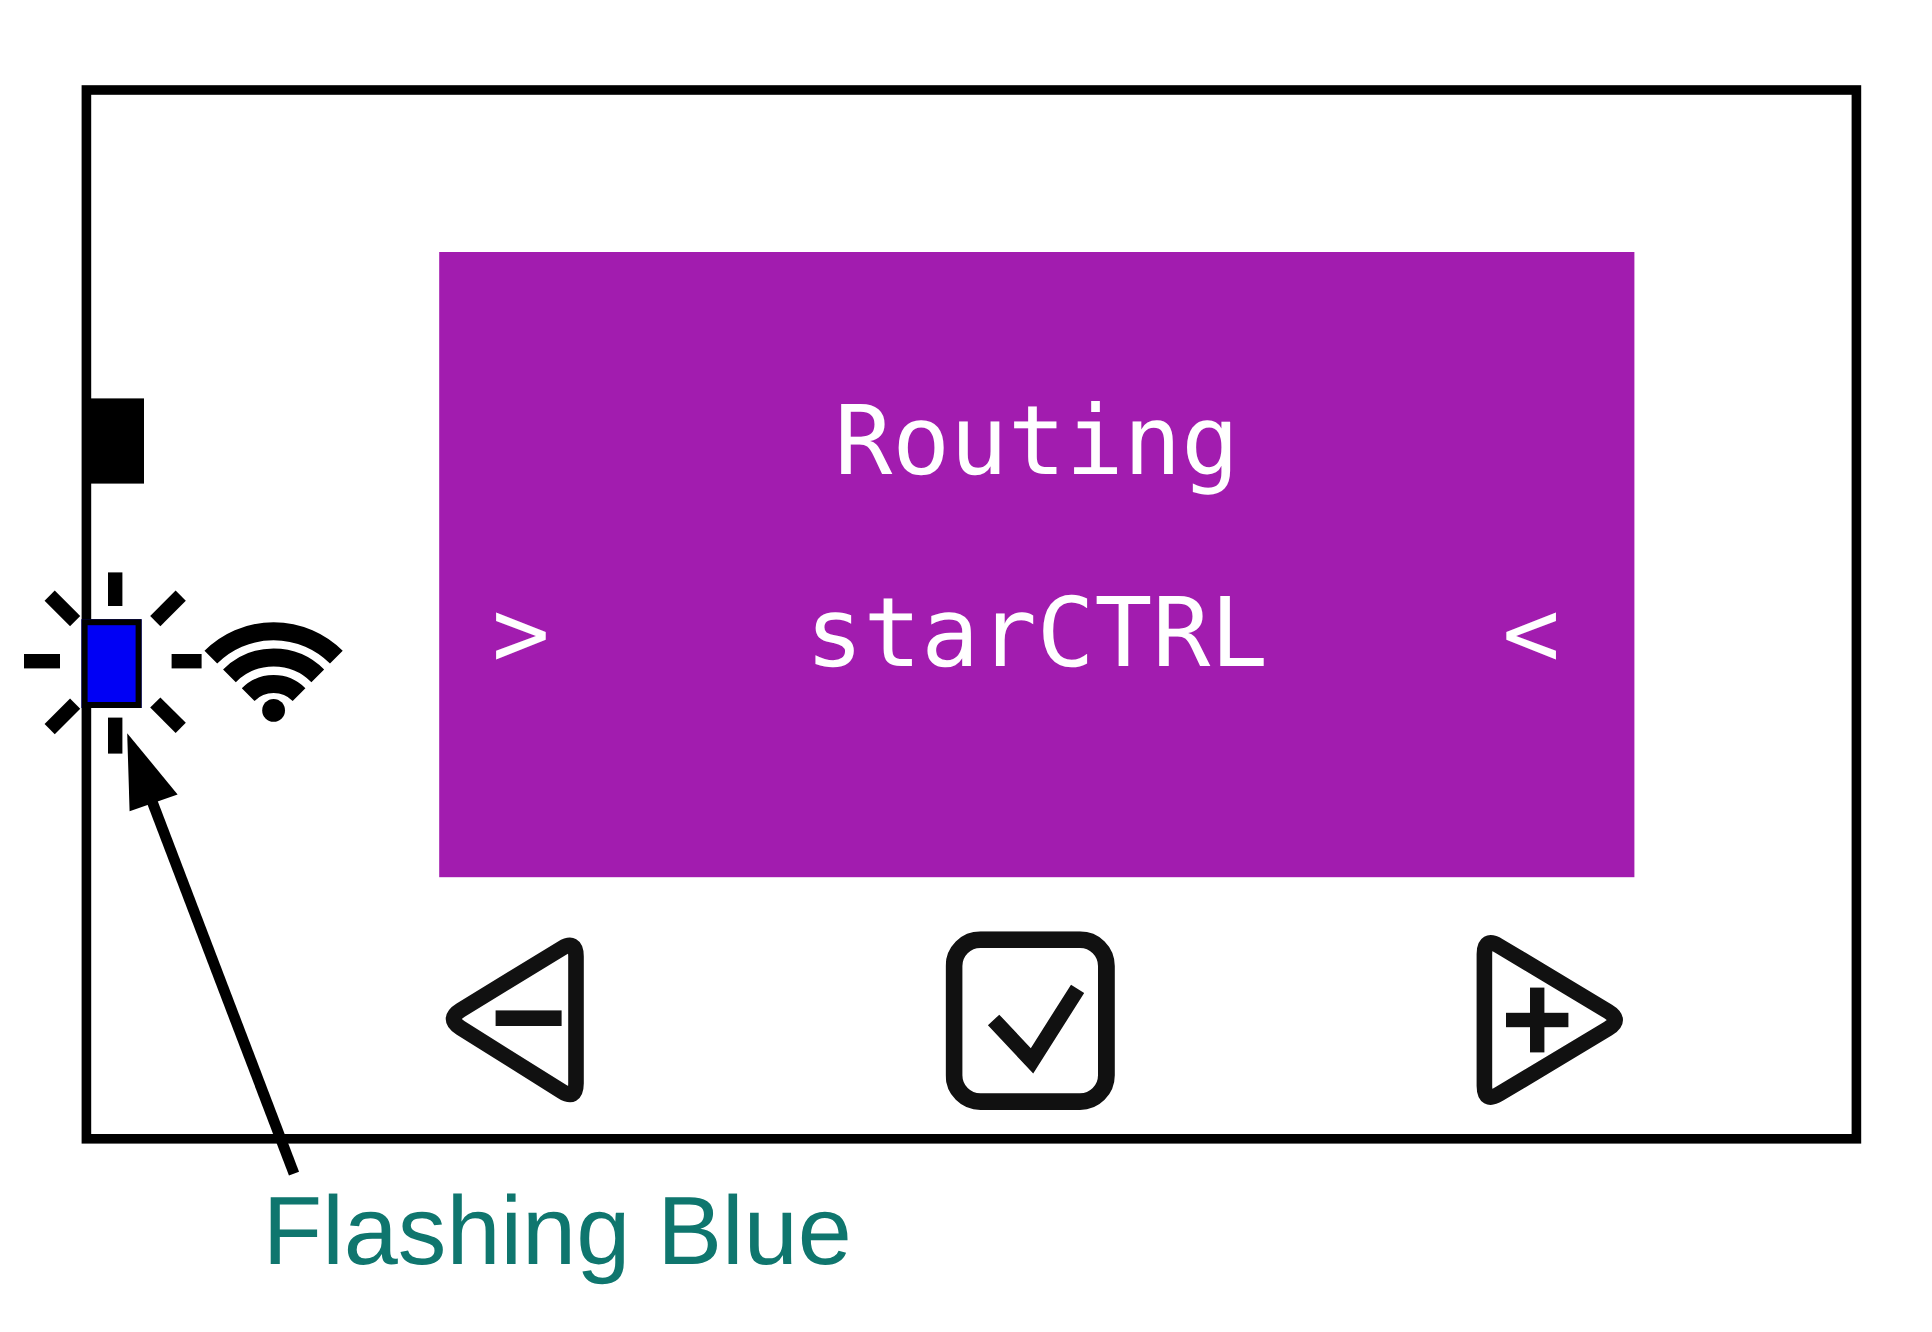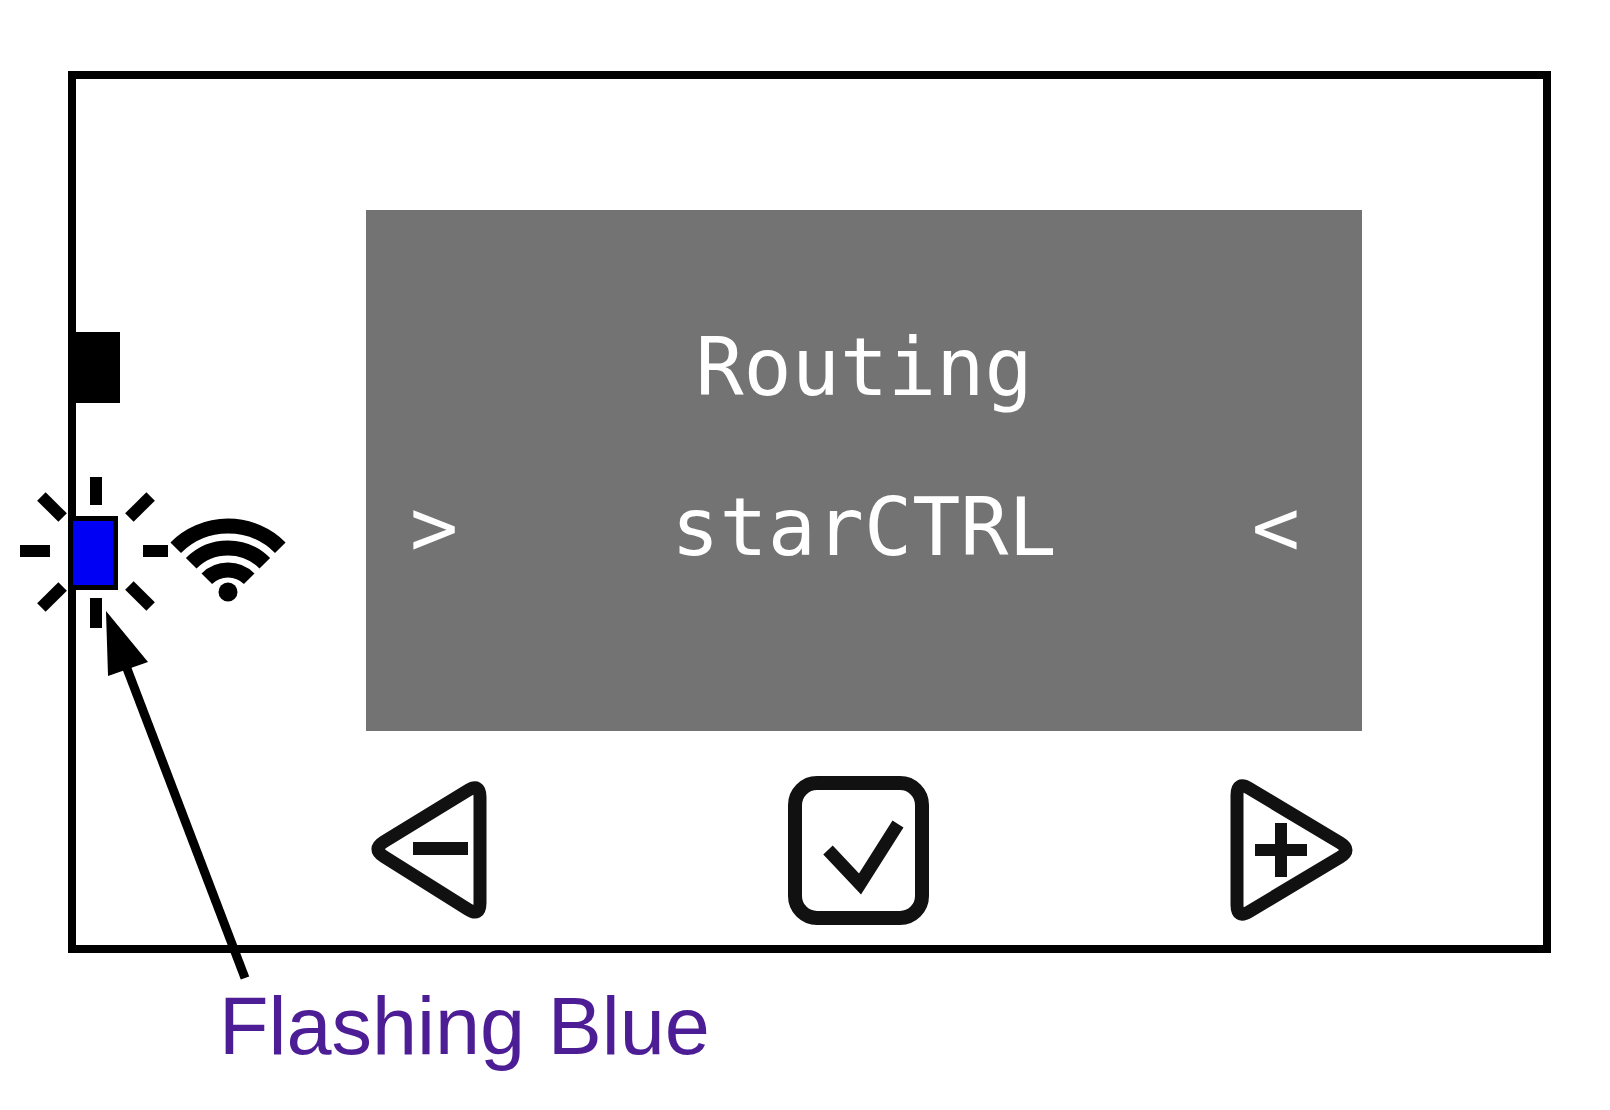--- a/index.html
+++ b/index.html
@@ -5,21 +5,21 @@
   html,body{margin:0;padding:0;background:#fff;}
   .canvas{position:relative;width:1610px;height:1110px;background:#fff;overflow:hidden;
           font-family:"Liberation Sans",sans-serif;}
   .abs{position:absolute;}
 
   
   .device-panel{left:68px;top:71px;width:1483px;height:882px;border:8px solid #000;
                 box-sizing:border-box;background:#fff;}
 
   
-  .lcd{left:366px;top:210px;width:996px;height:521px;background:#737373;color:#fff;
+  .lcd{left:366px;top:210px;width:996px;height:521px;background:#a21caf;color:#fff;
        font-family:"DejaVu Sans Mono",monospace;font-size:80px;line-height:1;}
   .lcd-line1{position:absolute;left:0;right:0;top:118px;text-align:center;}
   .lcd-line2{position:absolute;left:0;right:0;top:278px;text-align:center;}
   .lcd-cursor-l{position:absolute;left:44px;top:278px;}
   .lcd-cursor-r{position:absolute;right:62px;top:278px;}
 
   
   .data-led{left:70px;top:332px;width:50px;height:71px;background:#000;}
   .data-label{left:142px;top:330px;font-size:80px;line-height:1;color:#000;}
 
@@ -39,21 +39,21 @@
   .wifi-svg{left:163px;top:505px;}
 
   
   .btn{background:none;border:none;padding:0;cursor:pointer;}
   .btn-minus{left:360px;top:770px;width:140px;height:160px;}
   .btn-check{left:788px;top:776px;width:145px;height:150px;}
   .btn-plus{left:1228px;top:770px;width:135px;height:160px;}
 
   
   .annot-arrow{left:0;top:0;width:1610px;height:1110px;pointer-events:none;}
-  .annot-label{left:219px;top:986px;font-size:81px;line-height:1;color:#4c1d95;white-space:nowrap;}
+  .annot-label{left:219px;top:986px;font-size:81px;line-height:1;color:#0f766e;white-space:nowrap;}
 </style>
 </head>
 <body>
 
 <div class="canvas">
 
   <div class="abs device-panel"></div>
 
   <div class="abs lcd">
     <div class="lcd-line1">Routing</div>

